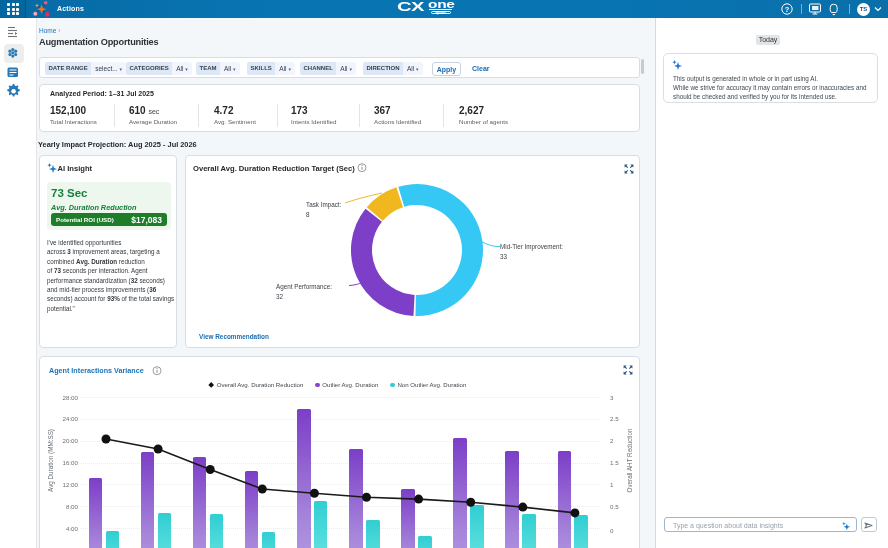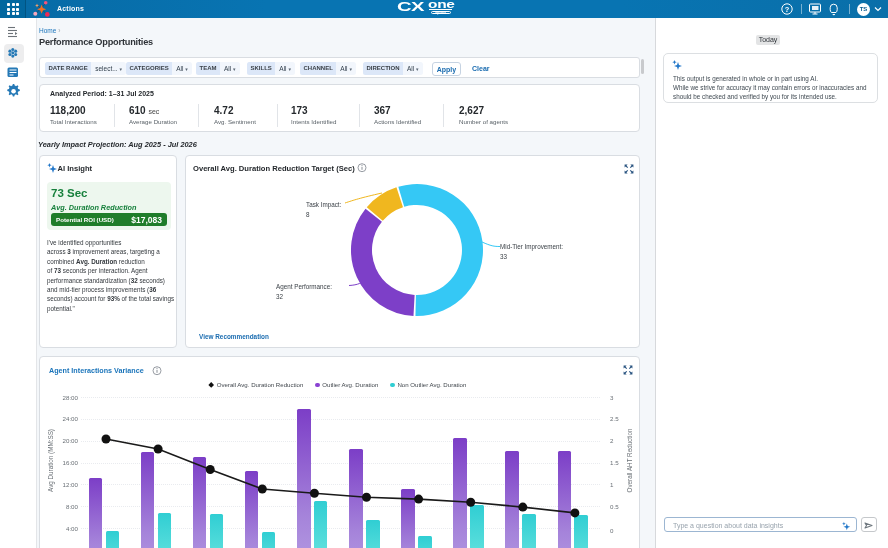--- a/index.html
+++ b/index.html
@@ -42,21 +42,21 @@
 #applybtn { position:absolute; left:392px; top:3.5px; width:29px; height:14px; border:1px solid #c6d3e2; border-radius:3px;
   background:#fff; font-size:7px; font-weight:700; color:#1a6cb0; text-align:center; line-height:13px; }
 #clearbtn { position:absolute; left:432px; top:7px; font-size:7px; font-weight:700; color:#1a6cb0; }
 
 #metrics { left:39px; top:84px; width:601px; height:48px; }
 #metrics h3 { position:absolute; left:10px; top:4.5px; font-size:7px; font-weight:700; color:#25292d; }
 .mnum { position:absolute; top:20px; font-size:10px; font-weight:700; color:#25292d; }
 .mnum .unit { font-size:7px; font-weight:400; color:#444; }
 .mlab { position:absolute; top:33px; font-size:6.2px; color:#5a6268; }
 .mdiv { position:absolute; top:19px; width:1px; height:23px; background:#e1e4e8; }
-#section2 { position:absolute; left:38px; top:140px; font-size:7.4px; font-weight:700; color:#25292d;font-style:italic; }
+#section2 { position:absolute; left:38px; top:140px; font-size:7.4px; font-weight:700; color:#25292d; }
 
 #aicard { left:39px; top:155px; width:138px; height:193px; }
 #aicard .hdr { position:absolute; left:17.5px; top:8px; font-size:7.6px; font-weight:700; color:#25292d; }
 #greenbox { position:absolute; left:7px; top:26px; width:124px; height:48px; background:#edf7ee; border-radius:4px;padding-left:24px; }
 #greenbox .big { position:absolute; left:4px; top:4.5px; font-size:11.5px; font-weight:700; color:#17803c; }
 #greenbox .sub { position:absolute; left:4px; top:20.5px; font-size:7.3px; font-weight:700; color:#17803c;font-style:italic; }
 #roibar { position:absolute; left:4px; top:31px; width:116px; height:13px; background:#1f7d2a; border-radius:3px; color:#fff; }
 #roibar .l { position:absolute; left:5px; top:3.4px; font-size:6.2px; font-weight:700; }
 #roibar .r { position:absolute; right:5px; top:2px; font-size:8.5px; font-weight:700; }
 #aitext { position:absolute; left:7px; top:82px; width:128px; font-size:6.3px; line-height:9.4px; color:#33383d; }
@@ -162,21 +162,21 @@
       <line x1="9.5" y1="57" x2="13.5" y2="57" stroke="#fff" stroke-width="1"></line>
     </g>
     <g fill="#2579b6" transform="translate(0,2)">
       <path d="M12.85 64 l1.4 0 l0.45 1.6 a5 5 0 0 1 1.3 0.55 l1.45-0.8 l1 1 l-0.8 1.45 a5 5 0 0 1 0.55 1.3 l1.6 0.45 l0 1.4 l-1.6 0.45 a5 5 0 0 1-0.55 1.3 l0.8 1.45 l-1 1 l-1.45-0.8 a5 5 0 0 1-1.3 0.55 l-0.45 1.6 l-1.4 0 l-0.45-1.6 a5 5 0 0 1-1.3-0.55 l-1.45 0.8 l-1-1 l0.8-1.45 a5 5 0 0 1-0.55-1.3 l-1.6-0.45 l0-1.4 l1.6-0.45 a5 5 0 0 1 0.55-1.3 l-0.8-1.45 l1-1 l1.45 0.8 a5 5 0 0 1 1.3-0.55 Z"></path>
       <circle cx="13.55" cy="71.25" r="2.3" fill="#fff"></circle>
     </g>
   </svg>
 </div>
 <div id="main"></div>
 <div id="crumb">Home <span class="sep">›</span></div>
-<div id="title">Performance Opportunities</div>
+<div id="title">Augmentation Opportunities</div>
 
 <div class="card" id="filters">
   <div class="fgroup" style="left:5px">
       <span class="flab">DATE RANGE</span>
       <span class="fval">select...&nbsp;<span class="car">▾</span></span>
     </div>
   <div class="fgroup" style="left:86px">
       <span class="flab">CATEGORIES</span>
       <span class="fval">All&nbsp;<span class="car">▾</span></span>
     </div>
@@ -195,21 +195,21 @@
   <div class="fgroup" style="left:323px">
       <span class="flab">DIRECTION</span>
       <span class="fval">All&nbsp;<span class="car">▾</span></span>
     </div>
   <div id="applybtn">Apply</div>
   <div id="clearbtn">Clear</div>
 </div>
 
 <div class="card" id="metrics">
   <h3>Analyzed Period: 1–31 Jul 2025</h3>
-  <div class="mnum" style="left:10px">118,200</div>
+  <div class="mnum" style="left:10px">152,100</div>
     <div class="mlab" style="left:10px">Total Interactions</div>
   <div class="mdiv" style="left:74px"></div>
   <div class="mnum" style="left:89px">610 <span class="unit">sec</span></div>
     <div class="mlab" style="left:89px">Average Duration</div>
   <div class="mdiv" style="left:158px"></div>
   <div class="mnum" style="left:174px">4.72</div>
     <div class="mlab" style="left:174px">Avg. Sentiment</div>
   <div class="mdiv" style="left:237px"></div>
   <div class="mnum" style="left:251px">173</div>
     <div class="mlab" style="left:251px">Intents Identified</div>

